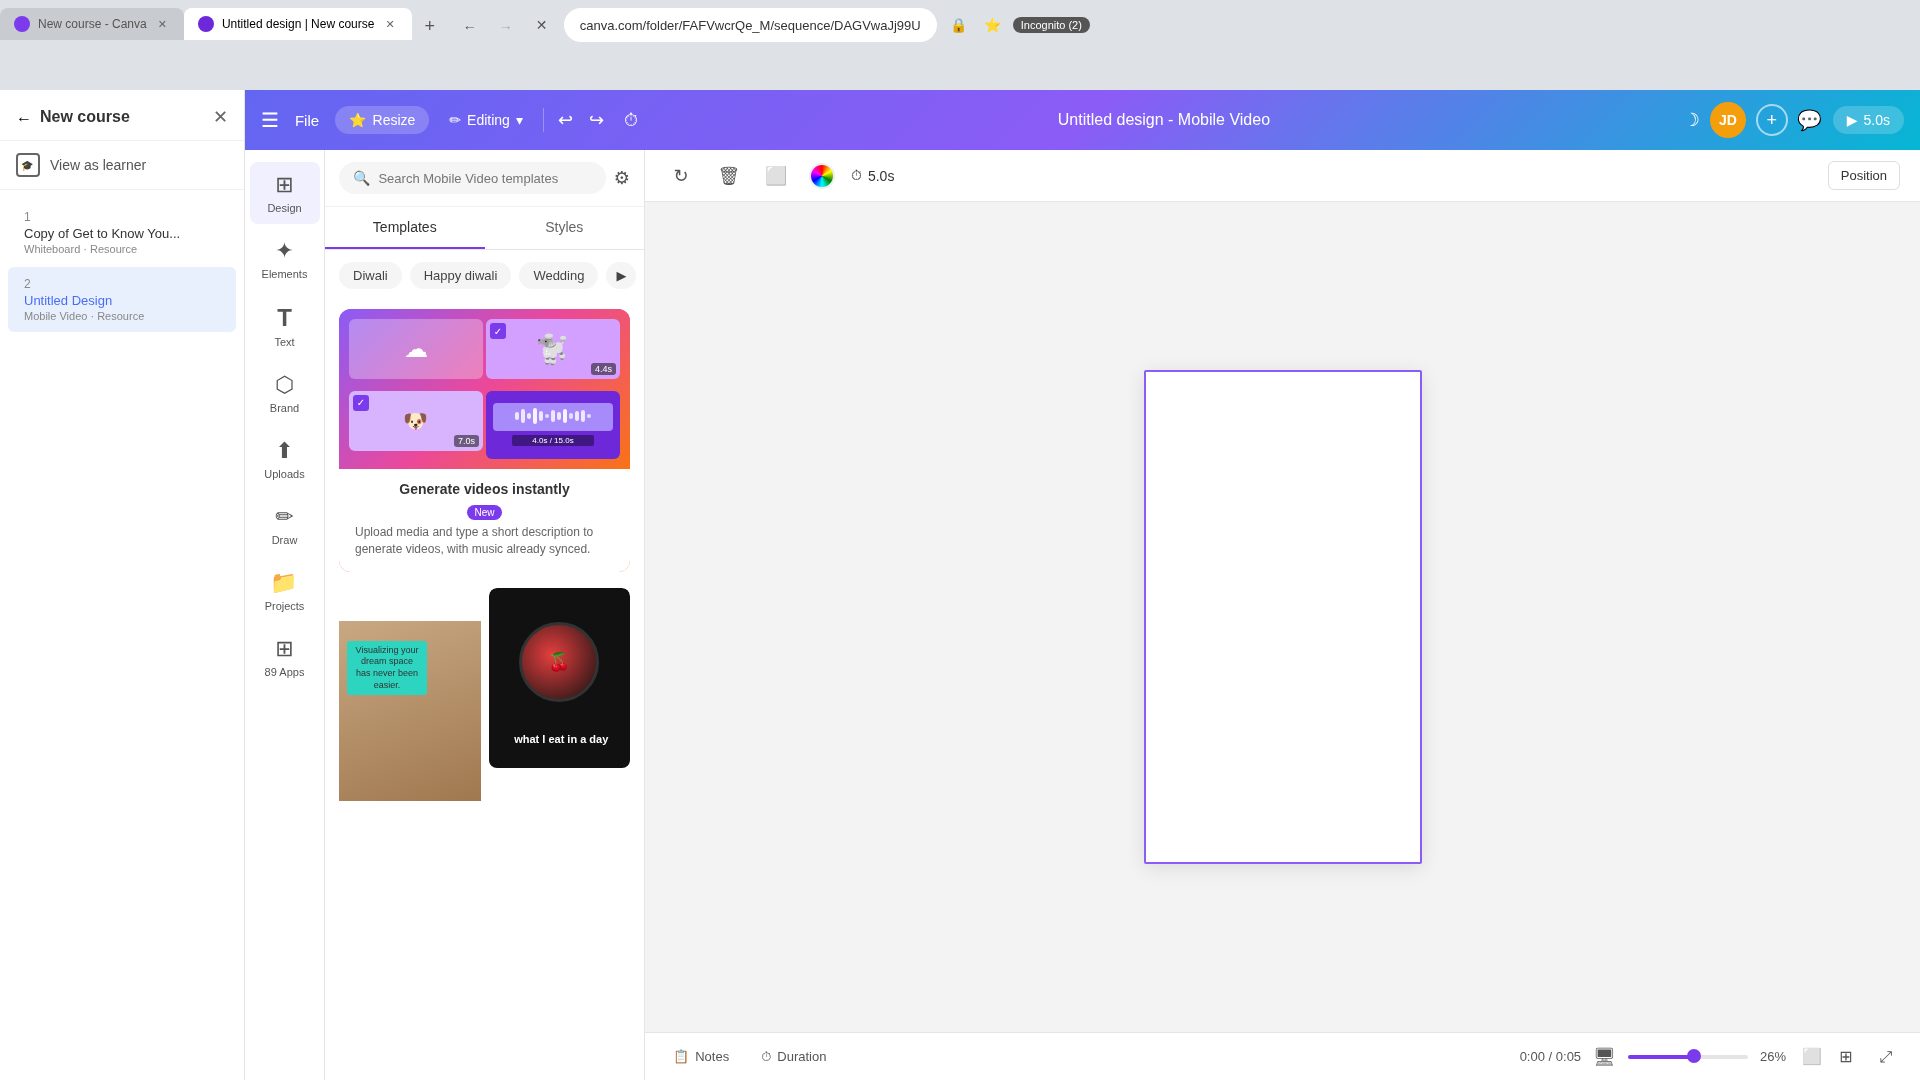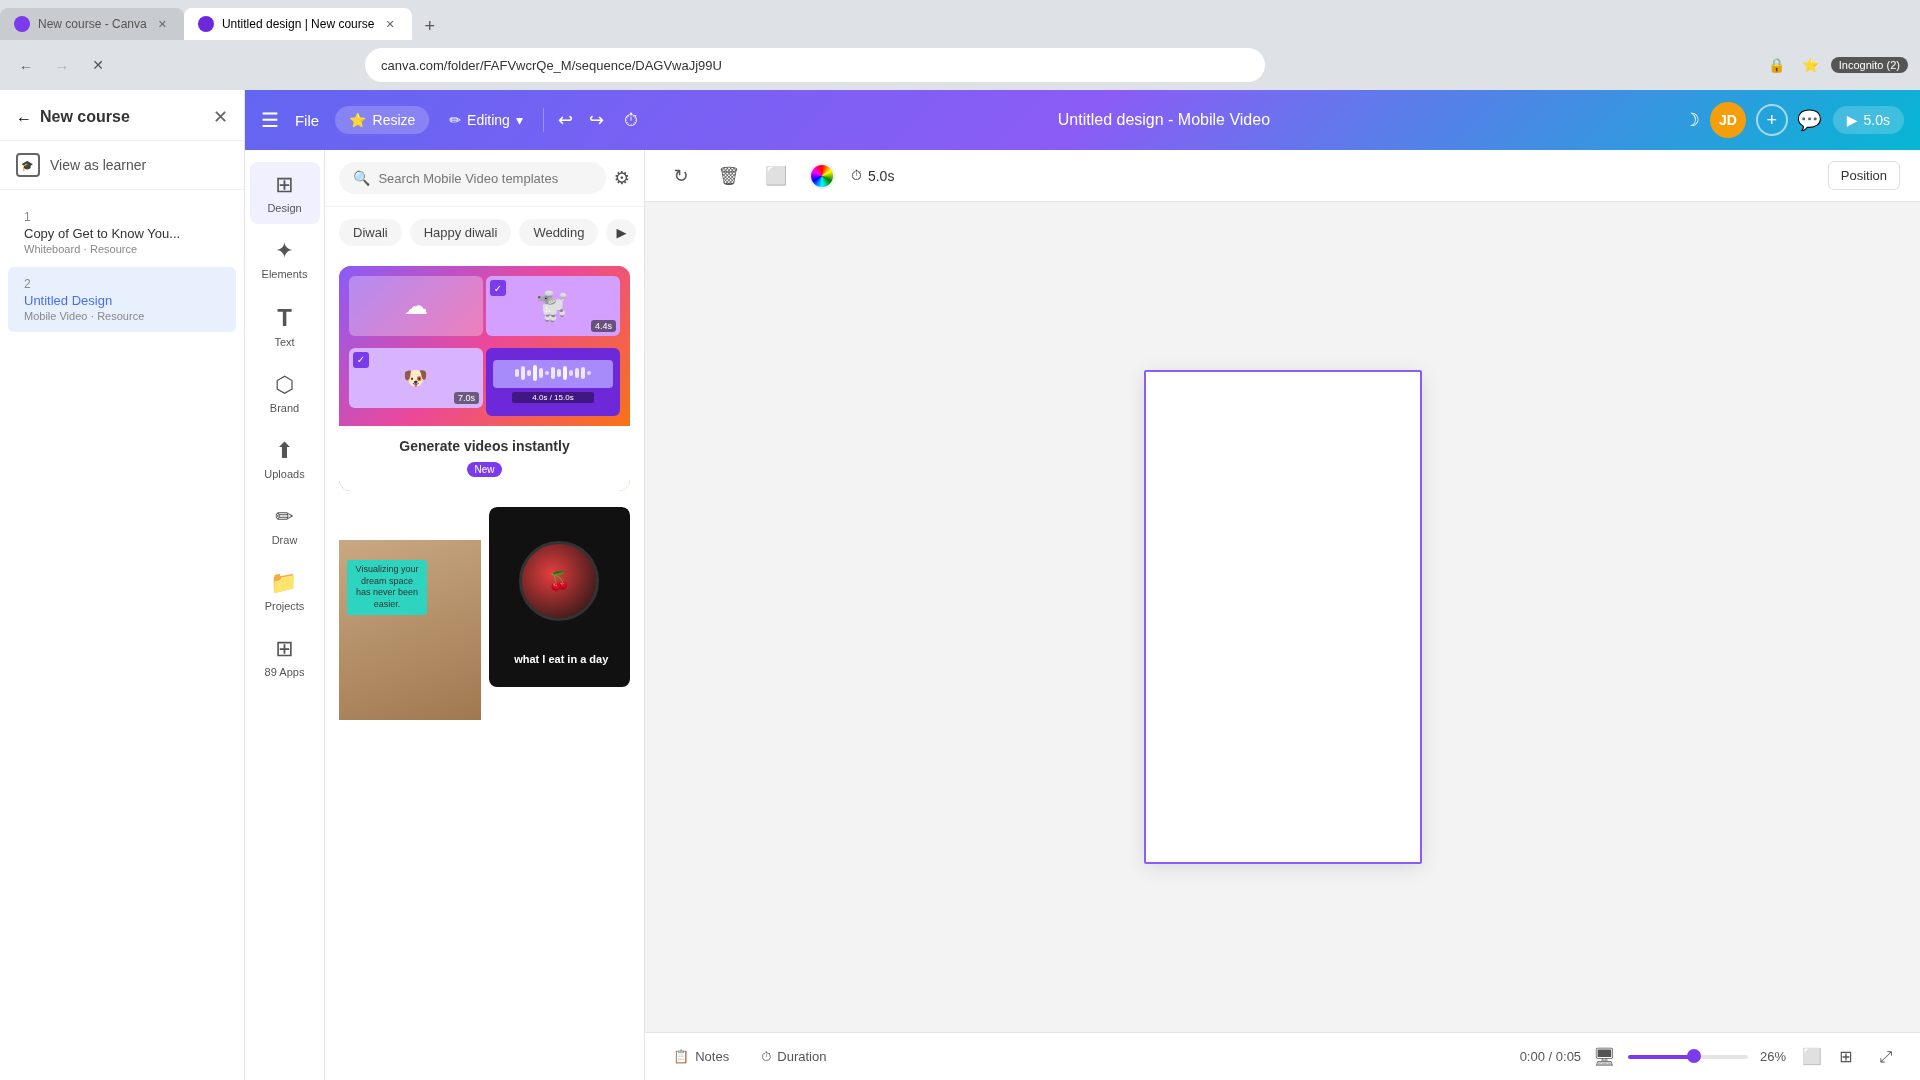--- a/index.html
+++ b/index.html
@@ -1,19 +1,19 @@
 <!DOCTYPE html>
 <html><head>
   <meta charset="utf-8">
   <style>
     * { margin: 0; padding: 0; box-sizing: border-box; }
     body { font-family: -apple-system, BlinkMacSystemFont, 'Segoe UI', sans-serif; width: 1920px; height: 1080px; overflow: hidden; background: #f0f0f0; }
 
     
-    .browser-chrome { background: #dee1e6; width: 100%; height: 90px; display: flex; flex-direction: column; }
+    .browser-chrome { background: #dee1e6; width: 100%; height: 90px; display: flex; }
     .tab-bar { display: flex; align-items: flex-end; padding: 8px 0 0 0; height: 40px; background: #dee1e6; }
     .tab { display: flex; align-items: center; padding: 0 14px; height: 32px; border-radius: 8px 8px 0 0; font-size: 13px; gap: 8px; cursor: pointer; min-width: 180px; }
     .tab.active { background: #ffffff; }
     .tab.inactive { background: #c8cbcf; color: #555; }
     .tab-favicon { width: 16px; height: 16px; border-radius: 50%; display: inline-block; }
     .tab-title { flex: 1; white-space: nowrap; overflow: hidden; text-overflow: ellipsis; font-size: 12px; }
     .tab-close { color: #666; font-size: 11px; cursor: pointer; padding: 2px 3px; border-radius: 3px; }
     .tab-new { width: 28px; height: 28px; display: flex; align-items: center; justify-content: center; cursor: pointer; color: #555; font-size: 18px; border-radius: 50%; margin-left: 4px; }
     .address-bar { display: flex; align-items: center; padding: 6px 12px; gap: 8px; height: 50px; background: #dee1e6; }
     .nav-btn { width: 28px; height: 28px; border-radius: 50%; display: flex; align-items: center; justify-content: center; cursor: pointer; color: #555; font-size: 14px; background: transparent; border: none; }
@@ -286,20 +286,24 @@
         </div>
       </div>
 
       <div class="template-panel">
         <div class="template-search">
           <div class="search-box">
             <span class="search-icon">🔍</span>
             <input type="text" style="width: 100%;" placeholder="Search Mobile Video templates">
           </div>
           <span class="filter-icon">⚙</span>
+        </div>
+        <div class="template-tabs">
+          <div class="template-tab active">Templates</div>
+          <div class="template-tab">Styles</div>
         </div>
         <div class="template-chips">
           <div class="chip">Diwali</div>
           <div class="chip">Happy diwali</div>
           <div class="chip">Wedding</div>
           <div class="chip-more">▶</div>
         </div>
         <div class="template-list">
 
           <div class="generate-card">
@@ -340,20 +344,21 @@
                   </div>
                   <div class="duration-badge" style="position:static;background:rgba(0,0,0,0.4);font-size:8px;padding:1px 20px;border-radius:2px;color:white;">4.0s / 15.0s</div>
                 </div>
               </div>
             </div>
             <div class="generate-info">
               <div class="generate-title">
                 <span>Generate videos instantly</span>
                 <span class="new-badge">New</span>
               </div>
+              <div class="generate-desc">Upload media and type a short description to generate videos, with music already synced.</div>
             </div>
           </div>
 
           <div class="template-row">
             <div class="template-thumb">
               <div class="thumb-interior thumb-room" style="position:relative;height:180px;margin-top:33px;">
                 <div class="thumb-teal-box">Visualizing your dream space has never been easier.</div>
               </div>
             </div>
             <div class="template-thumb">

